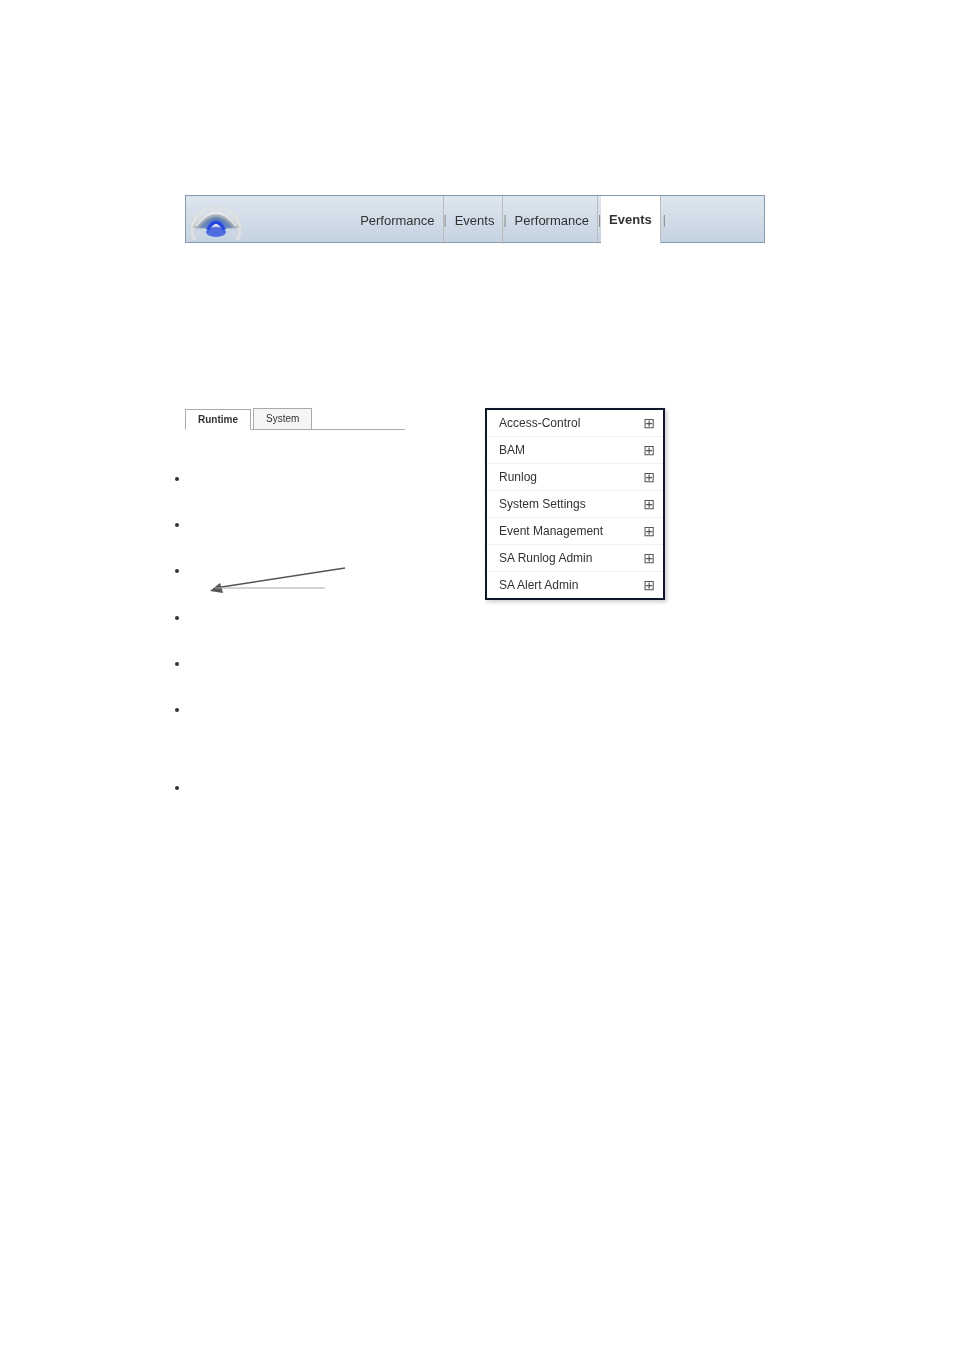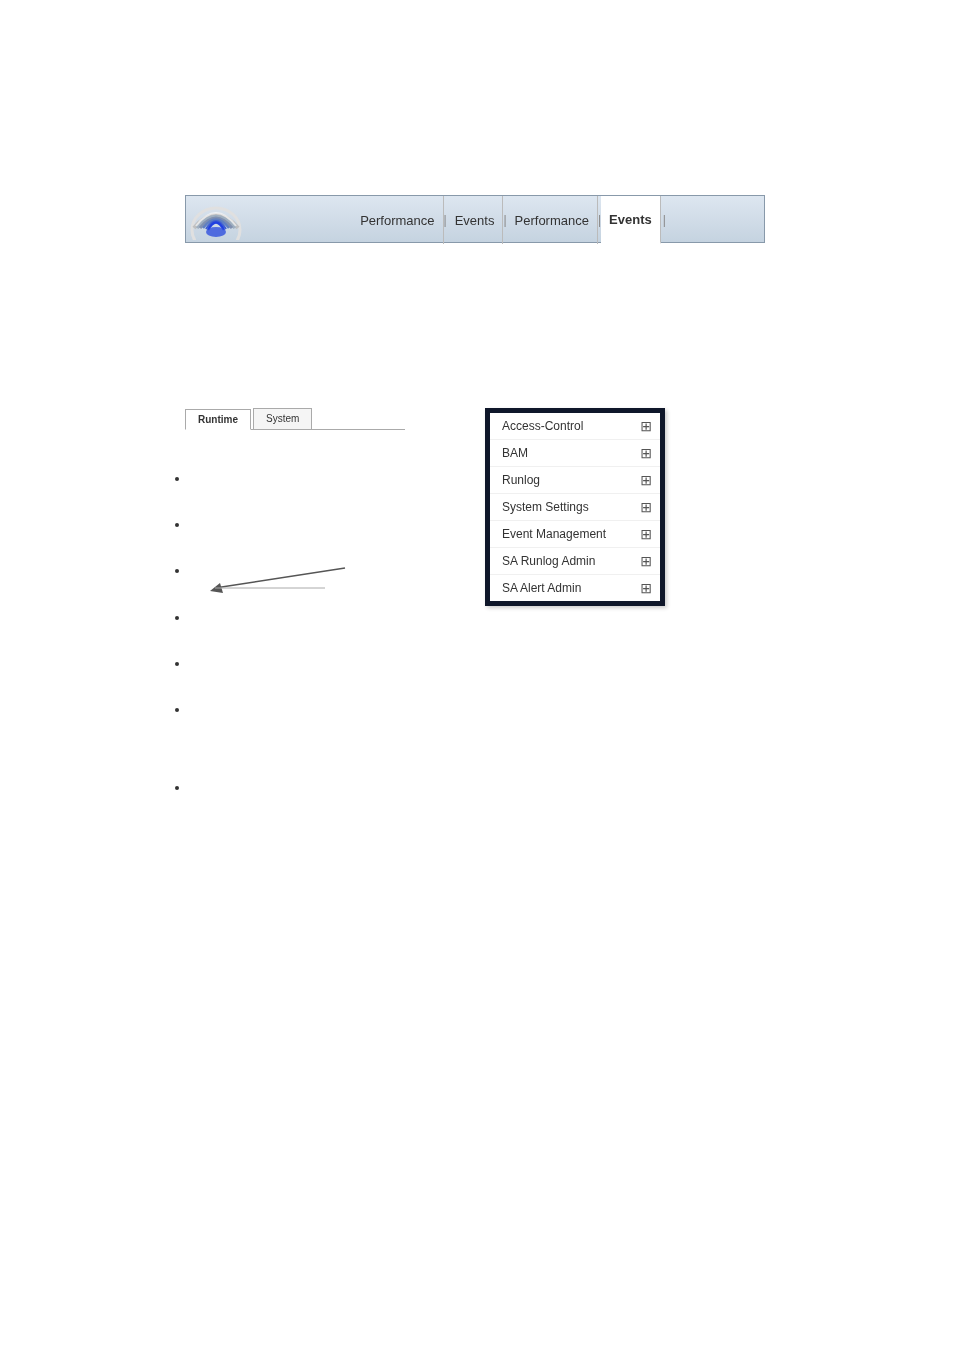--- a/index.html
+++ b/index.html
@@ -81,21 +81,21 @@
     
     .dropdown-container {
       position: relative;
     }
 
     .dropdown-menu {
       position: absolute;
       top: 0;
       left: 300px;
       background: #fff;
-      border: 5px solid #0f172a;
+      border: 2px solid #0f172a;
       box-shadow: 2px 2px 4px rgba(0,0,0,0.2);
       z-index: 100;
       min-width: 180px;
     }
 
     .dropdown-item {
       display: flex;
       align-items: center;
       justify-content: space-between;
       padding: 5px 8px 5px 12px;

